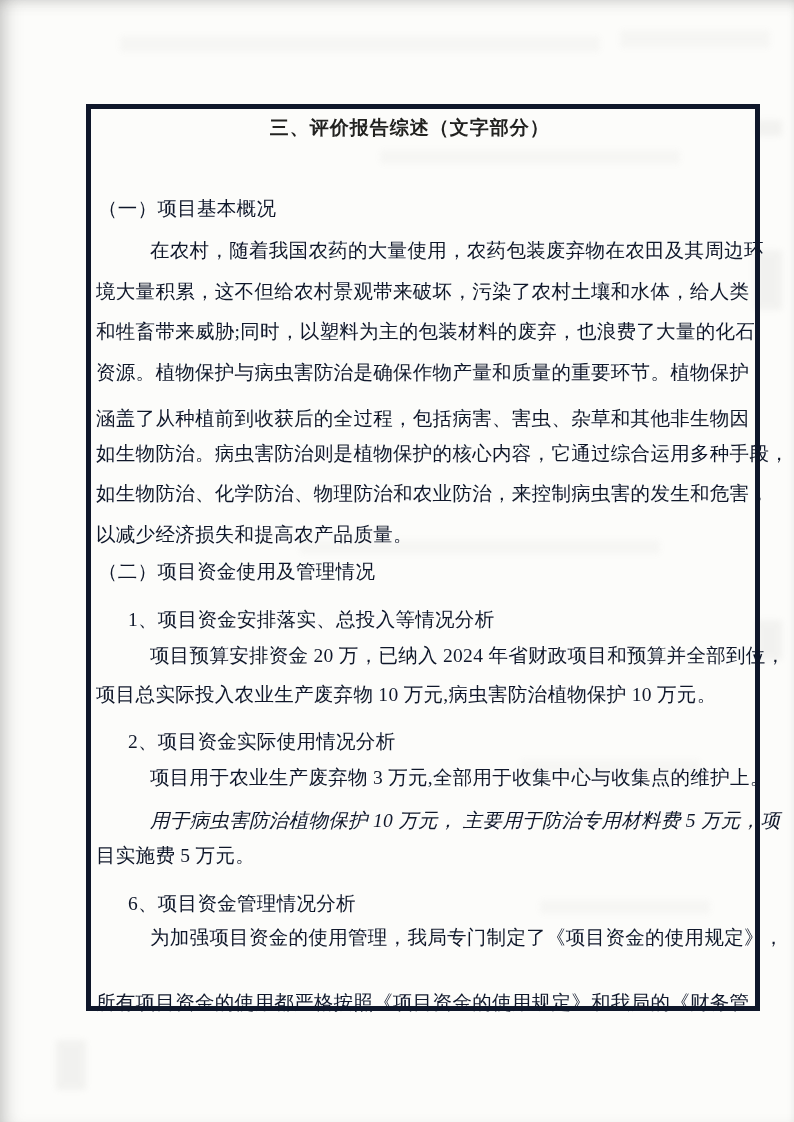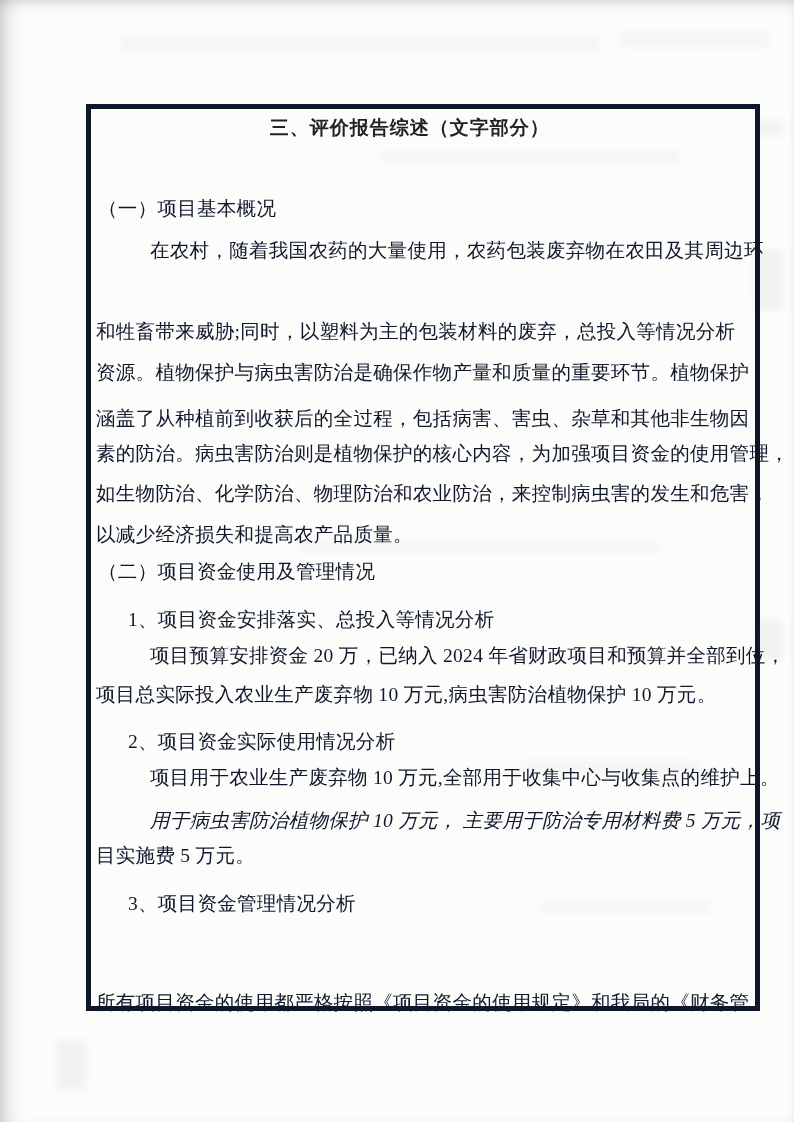--- a/index.html
+++ b/index.html
@@ -61,31 +61,33 @@
   <div class="smudge light" style="left:520px;top:760px;width:180px;height:14px;"></div>
   <div class="smudge light" style="left:540px;top:900px;width:170px;height:14px;"></div>
   <div class="smudge" style="left:56px;top:1040px;width:30px;height:50px;"></div>
 
   <div class="frame">
 
     <div class="doc-title">三、评价报告综述（文字部分）</div>
 
     <div class="line section" style="top:86px;">（一）项目基本概况</div>
     <div class="line indent" style="top:128px;">在农村，随着我国农药的大量使用，农药包装废弃物在农田及其周边环</div>
-    <div class="line flush" style="top:209px;">和牲畜带来威胁;同时，以塑料为主的包装材料的废弃，总投入等情况分析</div>
+    <div class="line flush" style="top:169px;">境大量积累，这不但给农村景观带来破坏，污染了农村土壤和水体，给人类</div>
+    <div class="line flush" style="top:209px;">和牲畜带来威胁;同时，以塑料为主的包装材料的废弃，也浪费了大量的化石</div>
     <div class="line flush" style="top:250px;">资源。植物保护与病虫害防治是确保作物产量和质量的重要环节。植物保护</div>
     <div class="line flush" style="top:296px;">涵盖了从种植前到收获后的全过程，包括病害、害虫、杂草和其他非生物因</div>
-    <div class="line flush" style="top:331px;">素的防治。病虫害防治则是植物保护的核心内容，为加强项目资金的使用管理，</div>
+    <div class="line flush" style="top:331px;">如生物防治。病虫害防治则是植物保护的核心内容，它通过综合运用多种手段，</div>
     <div class="line flush" style="top:371px;">如生物防治、化学防治、物理防治和农业防治，来控制病虫害的发生和危害，</div>
     <div class="line flush" style="top:412px;">以减少经济损失和提高农产品质量。</div>
     <div class="line section" style="top:449px;">（二）项目资金使用及管理情况</div>
     <div class="line num" style="top:489px;">1、项目资金安排落实、总投入等情况分析</div>
     <div class="line indent" style="top:533px;">项目预算安排资金 20 万，已纳入 2024 年省财政项目和预算并全部到位，</div>
     <div class="line flush" style="top:572px;text-align:right;">项目总实际投入农业生产废弃物 10 万元,病虫害防治植物保护 10 万元。</div>
     <div class="line num" style="top:611px;">2、项目资金实际使用情况分析</div>
-    <div class="line indent" style="top:655px;">项目用于农业生产废弃物 10 万元,全部用于收集中心与收集点的维护上。</div>
+    <div class="line indent" style="top:655px;">项目用于农业生产废弃物 3 万元,全部用于收集中心与收集点的维护上。</div>
     <div class="line indent" style="top:698px;font-style:italic;">用于病虫害防治植物保护 10 万元， 主要用于防治专用材料费 5 万元，项</div>
     <div class="line flush" style="top:733px;">目实施费 5 万元。</div>
-    <div class="line num" style="top:773px;">3、项目资金管理情况分析</div>
+    <div class="line num" style="top:773px;">6、项目资金管理情况分析</div>
+    <div class="line indent" style="top:815px;">为加强项目资金的使用管理，我局专门制定了《项目资金的使用规定》，</div>
     <div class="line flush" style="top:853px;margin-top:27px;">所有项目资金的使用都严格按照《项目资金的使用规定》和我局的《财务管</div>
 
   </div>
 </div>
 
 </body></html>

